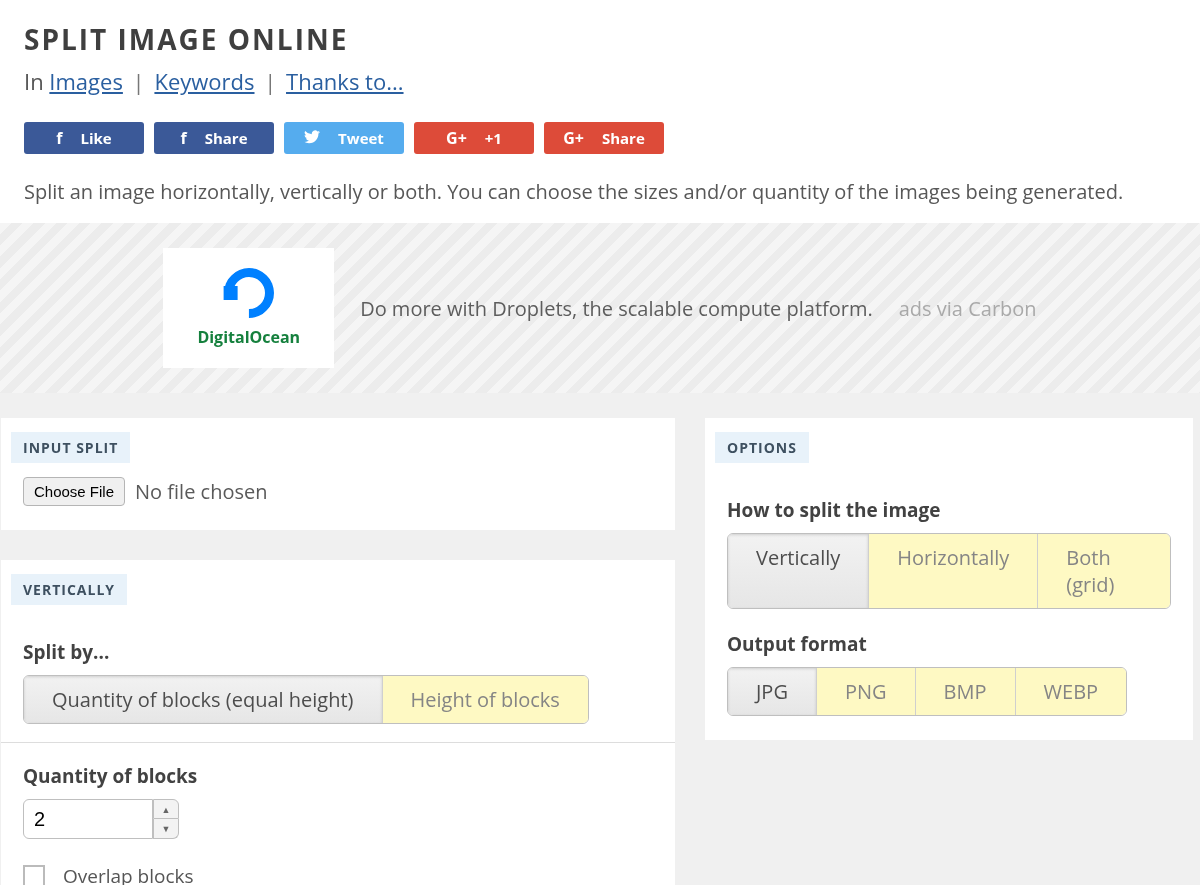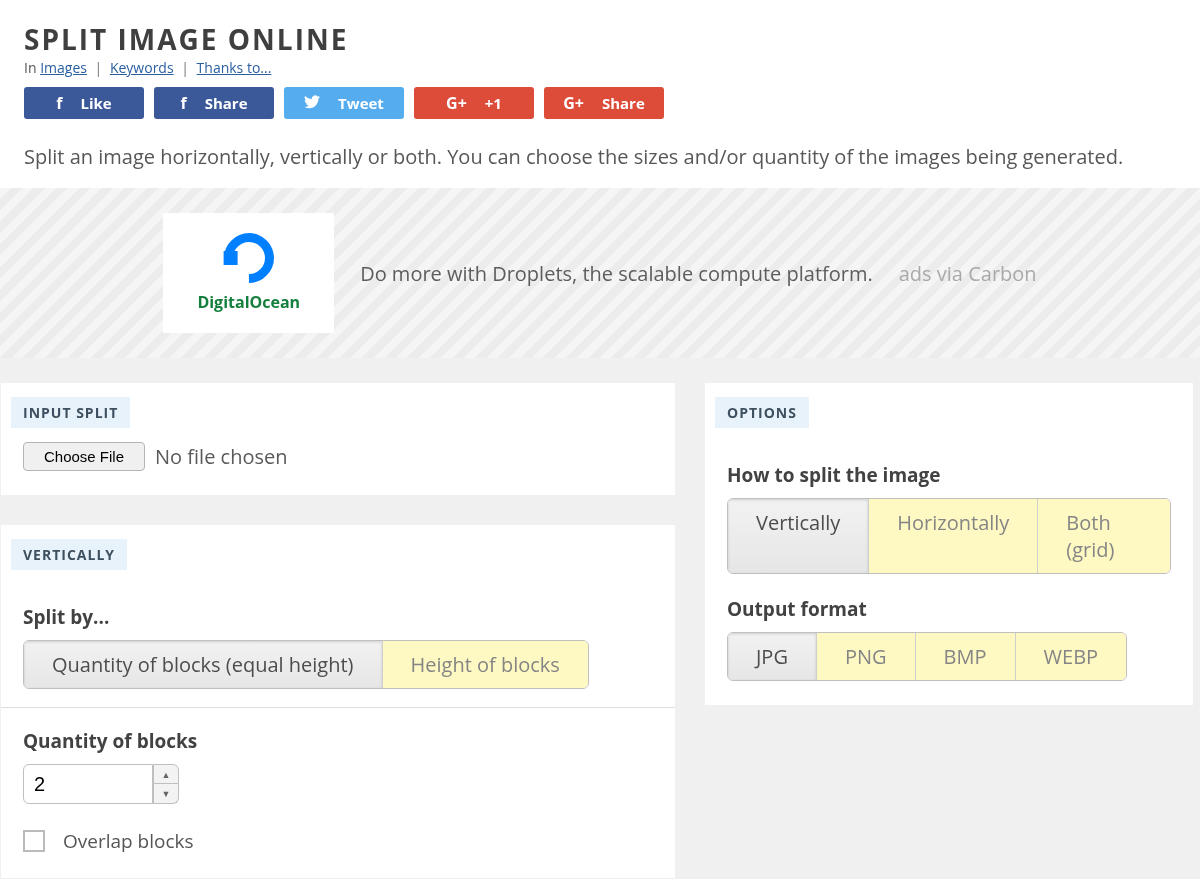--- a/index.html
+++ b/index.html
@@ -15,22 +15,23 @@
       radial-gradient(circle at 70% 60%, rgba(0,0,0,.02) 0, rgba(0,0,0,.02) 20px, transparent 20px),
       radial-gradient(circle at 40% 85%, rgba(0,0,0,.02) 0, rgba(0,0,0,.02) 12px, transparent 12px);
     background-size: 300px 300px;
   }
   header { background: #fff; padding: 20px 24px 10px 24px; }
   h1 {
     font-size: 28px;
     font-weight: 700;
     letter-spacing: 2px;
     color: #3f3f3f;
-  }
-  .breadcrumbs { font-size: 14px; color: #555; margin-bottom: 10px; }
+    margin-bottom: 8px;
+  }
+  .breadcrumbs { font-size: 22px; color: #555; margin-bottom: 26px; }
   .breadcrumbs a { color: #2a5fa0; text-decoration: underline; }
   .sep { color: #777; margin: 0 4px; }
 
   .social-row { display: flex; gap: 10px; margin-top: 8px; margin-bottom: 14px; }
   .social-btn {
     display: inline-flex; align-items: center; justify-content: center;
     height: 32px; padding: 0 18px; color: #fff; font-size: 15px; font-weight: 700;
     border-radius: 3px; gap: 18px; min-width: 120px;
   }
   .social-btn .icon { font-size: 16px; font-weight: 700; }
@@ -78,21 +79,21 @@
     padding:6px 12px;
     font-size:14px;
     font-weight:700;
     letter-spacing:1px;
     margin:-18px 0 14px -12px;
   }
 
   .file-row { display:flex; align-items:center; gap:10px; }
   .file-btn {
     background:#f0f0f0; border:1px solid #b5b5b5; border-radius:4px;
-    padding:5px 20px; font-size:15px;
+    padding:5px 10px; font-size:15px;
   }
   .file-label { font-size:20px; color:#5a5a5a; }
 
   .field-label { font-weight:700; font-size:19px; color:#424242; margin-bottom:10px; margin-top:20px;}
   .btn-group {
     display:flex; border:1px solid #bfbfbf; border-radius:6px; overflow:hidden;
     width:fit-content;
   }
   .btn-seg {
     padding:10px 28px; font-size:20px; color:#858585; background:#fef9c3;

